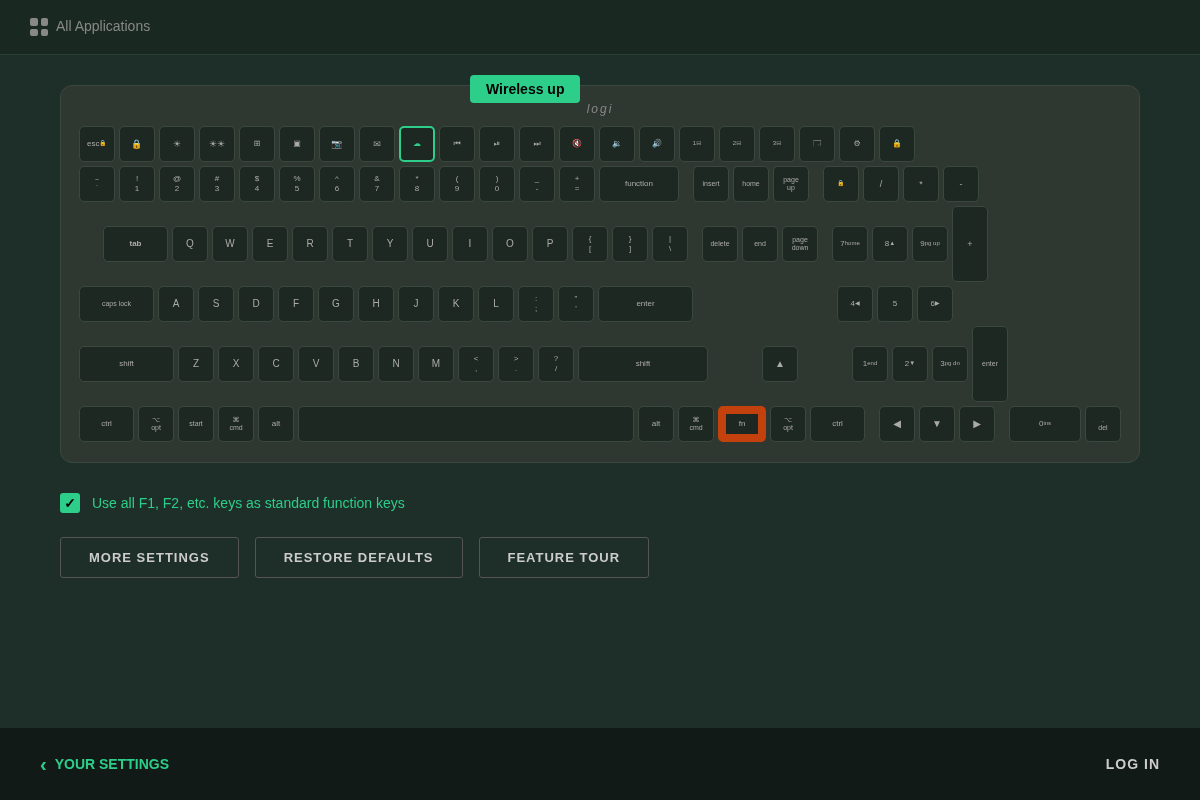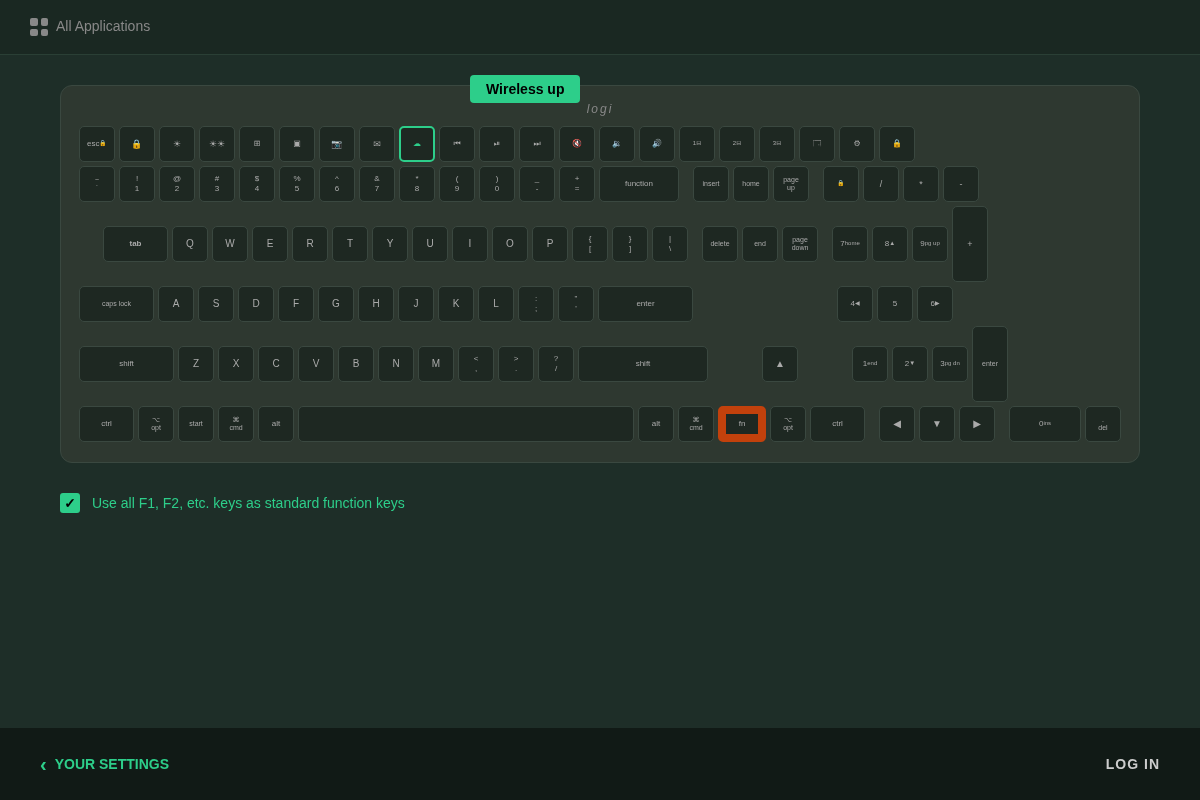--- a/index.html
+++ b/index.html
@@ -416,20 +416,25 @@
     </div>
   </div>
 
   <div class="checkbox-area">
     <div class="checkbox">
       <span class="checkbox-check">✓</span>
     </div>
     <span class="checkbox-label">Use all F1, F2, etc. keys as standard function keys</span>
   </div>
 
+  <div class="button-row">
+    <button class="action-btn">MORE SETTINGS</button>
+    <button class="action-btn">RESTORE DEFAULTS</button>
+    <button class="action-btn">FEATURE TOUR</button>
+  </div>
 
 </div>
 
 <div class="footer">
   <div class="your-devices">
     <span class="chevron-left">‹</span>
     <span>YOUR SETTINGS</span>
   </div>
   <div class="log-in">LOG IN</div>
 </div>

